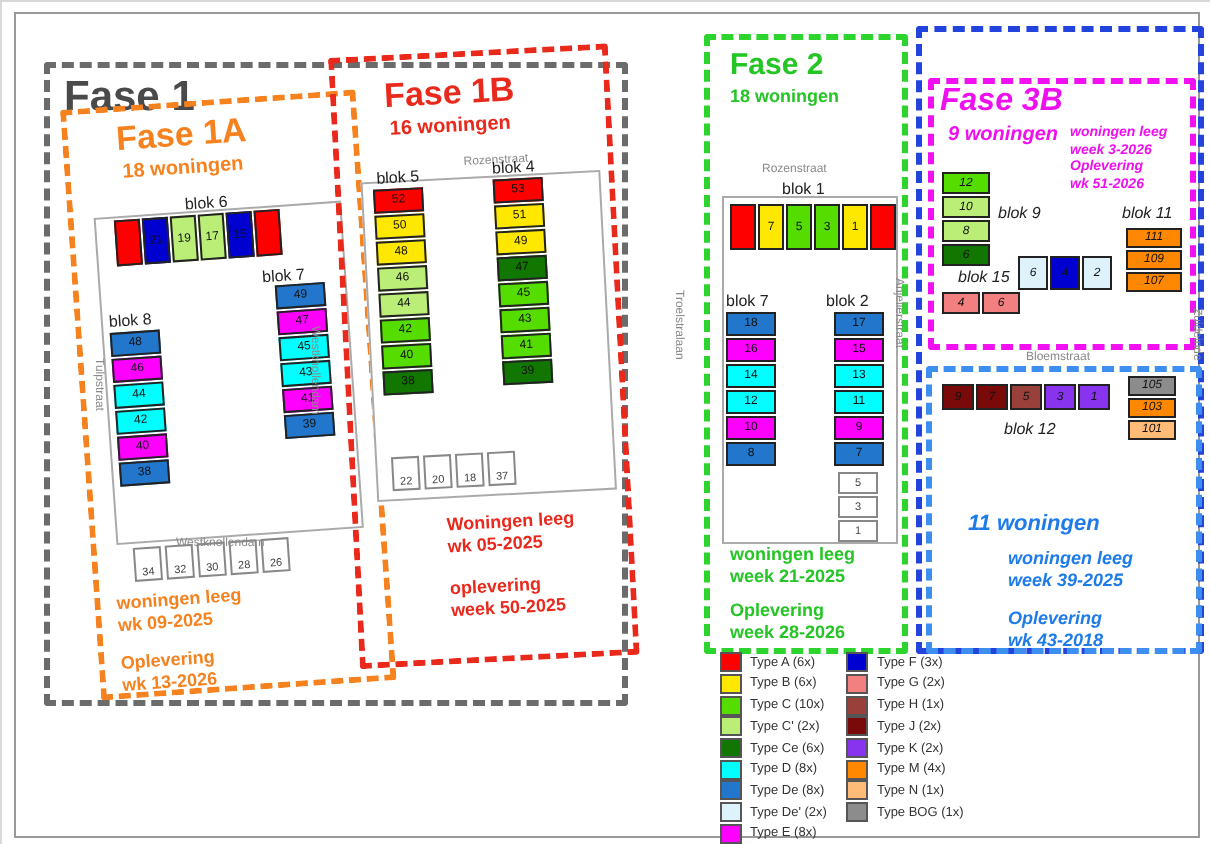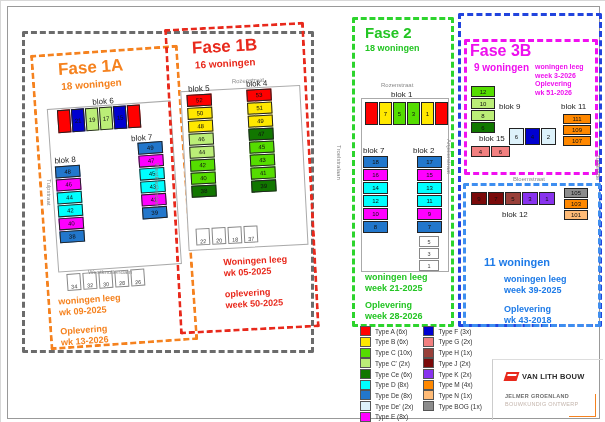--- a/index.html
+++ b/index.html
@@ -31,22 +31,22 @@
   .lots-row{position:absolute;display:flex;gap:2px;}
   .lots-col{position:absolute;display:flex;flex-direction:column;gap:1px;}
   .lot{box-sizing:border-box;width:14px;height:17px;border:1px solid #888;background:#fff;font-size:5.5px;color:#444;display:flex;align-items:flex-end;justify-content:center;}
   .lots-col .lot{width:20px;height:11px;align-items:center;}
   
   .c-f1{color:#4a4a4a;} .b-f1{border:3px dashed #6b6b6b;}
   .c-f1a{color:#f5821f;} .b-f1a{border:3px dashed #f5821f;}
   .c-f1b{color:#e8291c;} .b-f1b{border:3px dashed #e8291c;}
   .c-f2{color:#24c524;} .b-f2{border:3px dashed #2dd42d;}
   .c-f3{color:#1133bb;} .b-f3{border:3px dashed #2244dd;}
-  .c-f3a{color:#1e7be8;} .b-f3a{border:3px dashed #3e8ef0;}
-  .c-f3b{color:#ee10ee;} .b-f3b{border:3px dashed #f010f0;}
+  .c-f3a{color:#1e7be8;} .b-f3a{border:3px dashed #3e8ef0;font-style:italic;}
+  .c-f3b{color:#ee10ee;} .b-f3b{border:3px dashed #f010f0;font-style:italic;}
   .tilt-a{transform:rotate(-4deg);transform-origin:top left;}
   .tilt-b{transform:rotate(-3deg);transform-origin:top left;}
   
   .legend{position:absolute;left:352px;top:320px;width:134px;display:flex;gap:10px;}
   .lg-col{display:flex;flex-direction:column;gap:2.2px;}
   .lg-row{display:flex;align-items:center;gap:4px;height:8.5px;}
   .sw{width:9px;height:8px;border:1px solid #555;flex:none;}
   .lg-lb{font-size:6.5px;color:#333;white-space:nowrap;}
   
   .titleblock{position:absolute;left:484px;top:352px;width:110px;height:60px;border-left:1px solid #ccc;border-top:1px solid #ddd;}
@@ -58,20 +58,21 @@
   .tb-role{position:absolute;left:12px;top:41px;font-size:5.5px;color:#c3b4ab;letter-spacing:.3px;}
   .corner-bracket{position:absolute;left:76px;top:34px;width:26px;height:22px;border-right:1px solid #f5821f;border-bottom:1px solid #f5821f;}
 </style>
 </head>
 <body>
 
 <div class="canvas">
  <div class="sheet">
 
   <div class="dash b-f1" style="left:14px;top:24px;width:292px;height:322px;"></div>
+  <div class="ph-title c-f1" style="left:24px;top:30px;font-size:21px;">Fase 1</div>
 
   <div class="dash b-f1a tilt-a" style="left:22px;top:48px;width:148px;height:296px;">
     <div class="ph-title c-f1a" style="left:24px;top:4px;font-size:17px;">Fase 1A</div>
     <div class="ph-count c-f1a" style="left:26px;top:25px;font-size:10px;">18 woningen</div>
     <div class="parcel" style="left:10px;top:52px;width:122px;height:162px;"></div>
     <div class="blok-label" style="left:56px;top:44px;">blok 6</div>
     <div class="row-blok" style="left:20px;top:54px;">
           <div class="unit x" style="background: rgb(255, 0, 0);"></div>
           <div class="unit x" style="background: rgb(0, 0, 208);">21</div>
           <div class="unit" style="background: rgb(187, 238, 119);">19</div>
@@ -344,24 +345,15 @@
             <span class="sw" style="background: rgb(255, 187, 119);"></span>
             <span class="lg-lb">Type N (1x)</span>
           </div>
           <div class="lg-row">
             <span class="sw" style="background: rgb(140, 140, 140);"></span>
             <span class="lg-lb">Type BOG (1x)</span>
           </div>
         </div>
   </div>
 
-  <div class="titleblock">
-    <div class="logo-row">
-      <div class="logo-mark"></div>
-      <div class="logo-text">VAN LITH BOUW</div>
-    </div>
-    <div class="tb-name">JELMER GROENLAND</div>
-    <div class="tb-role">BOUWKUNDIG ONTWERP</div>
-    <div class="corner-bracket"></div>
-  </div>
 
  </div>
 </div>
 
 </body></html>

